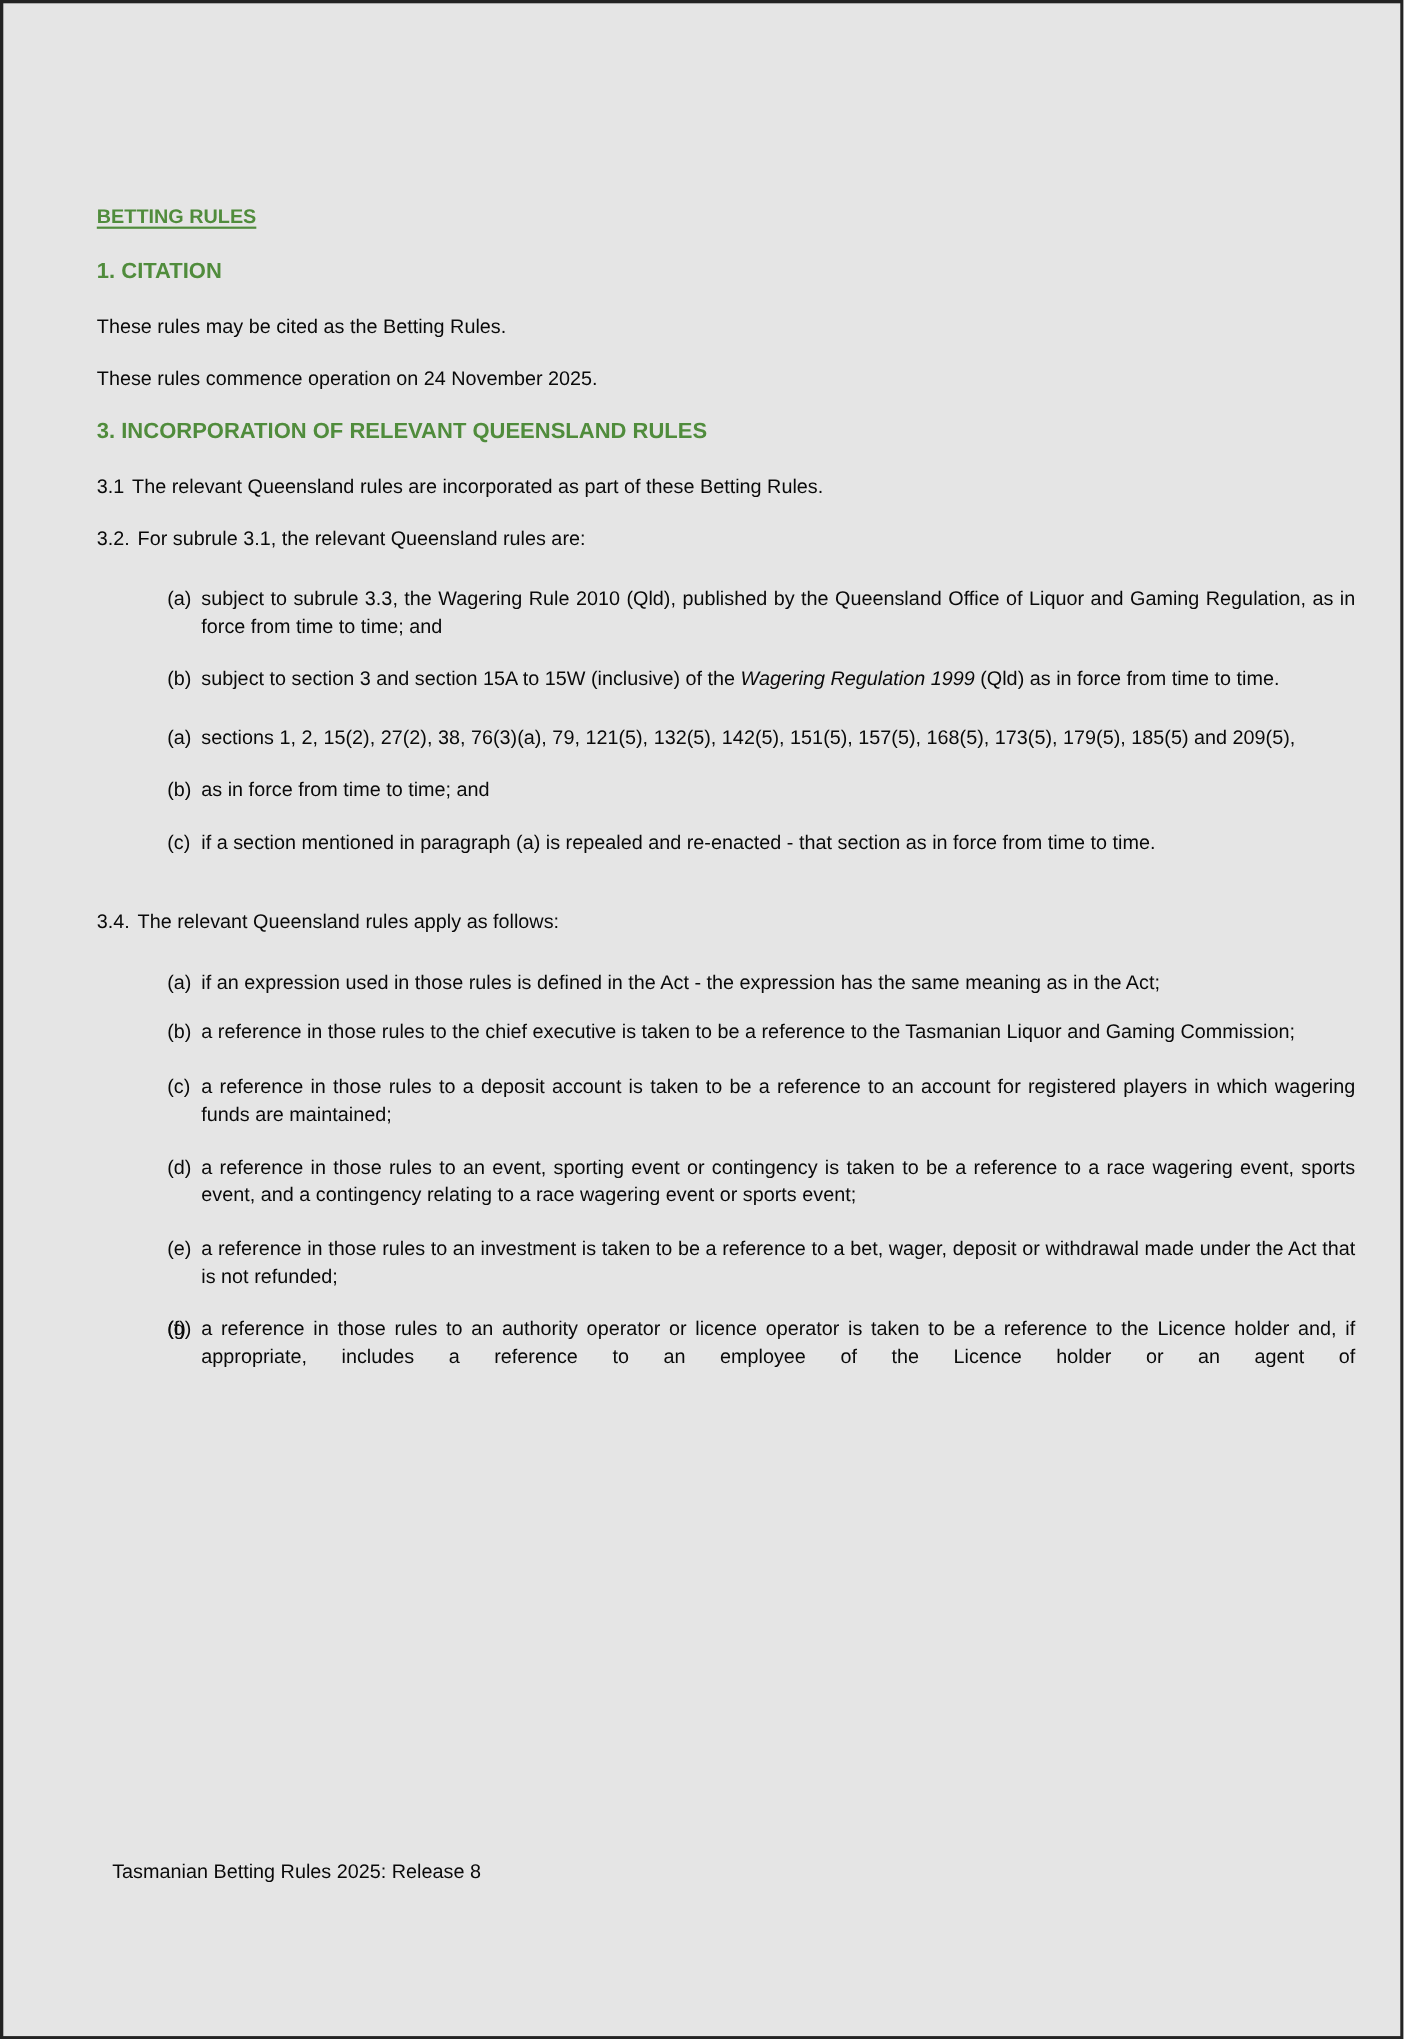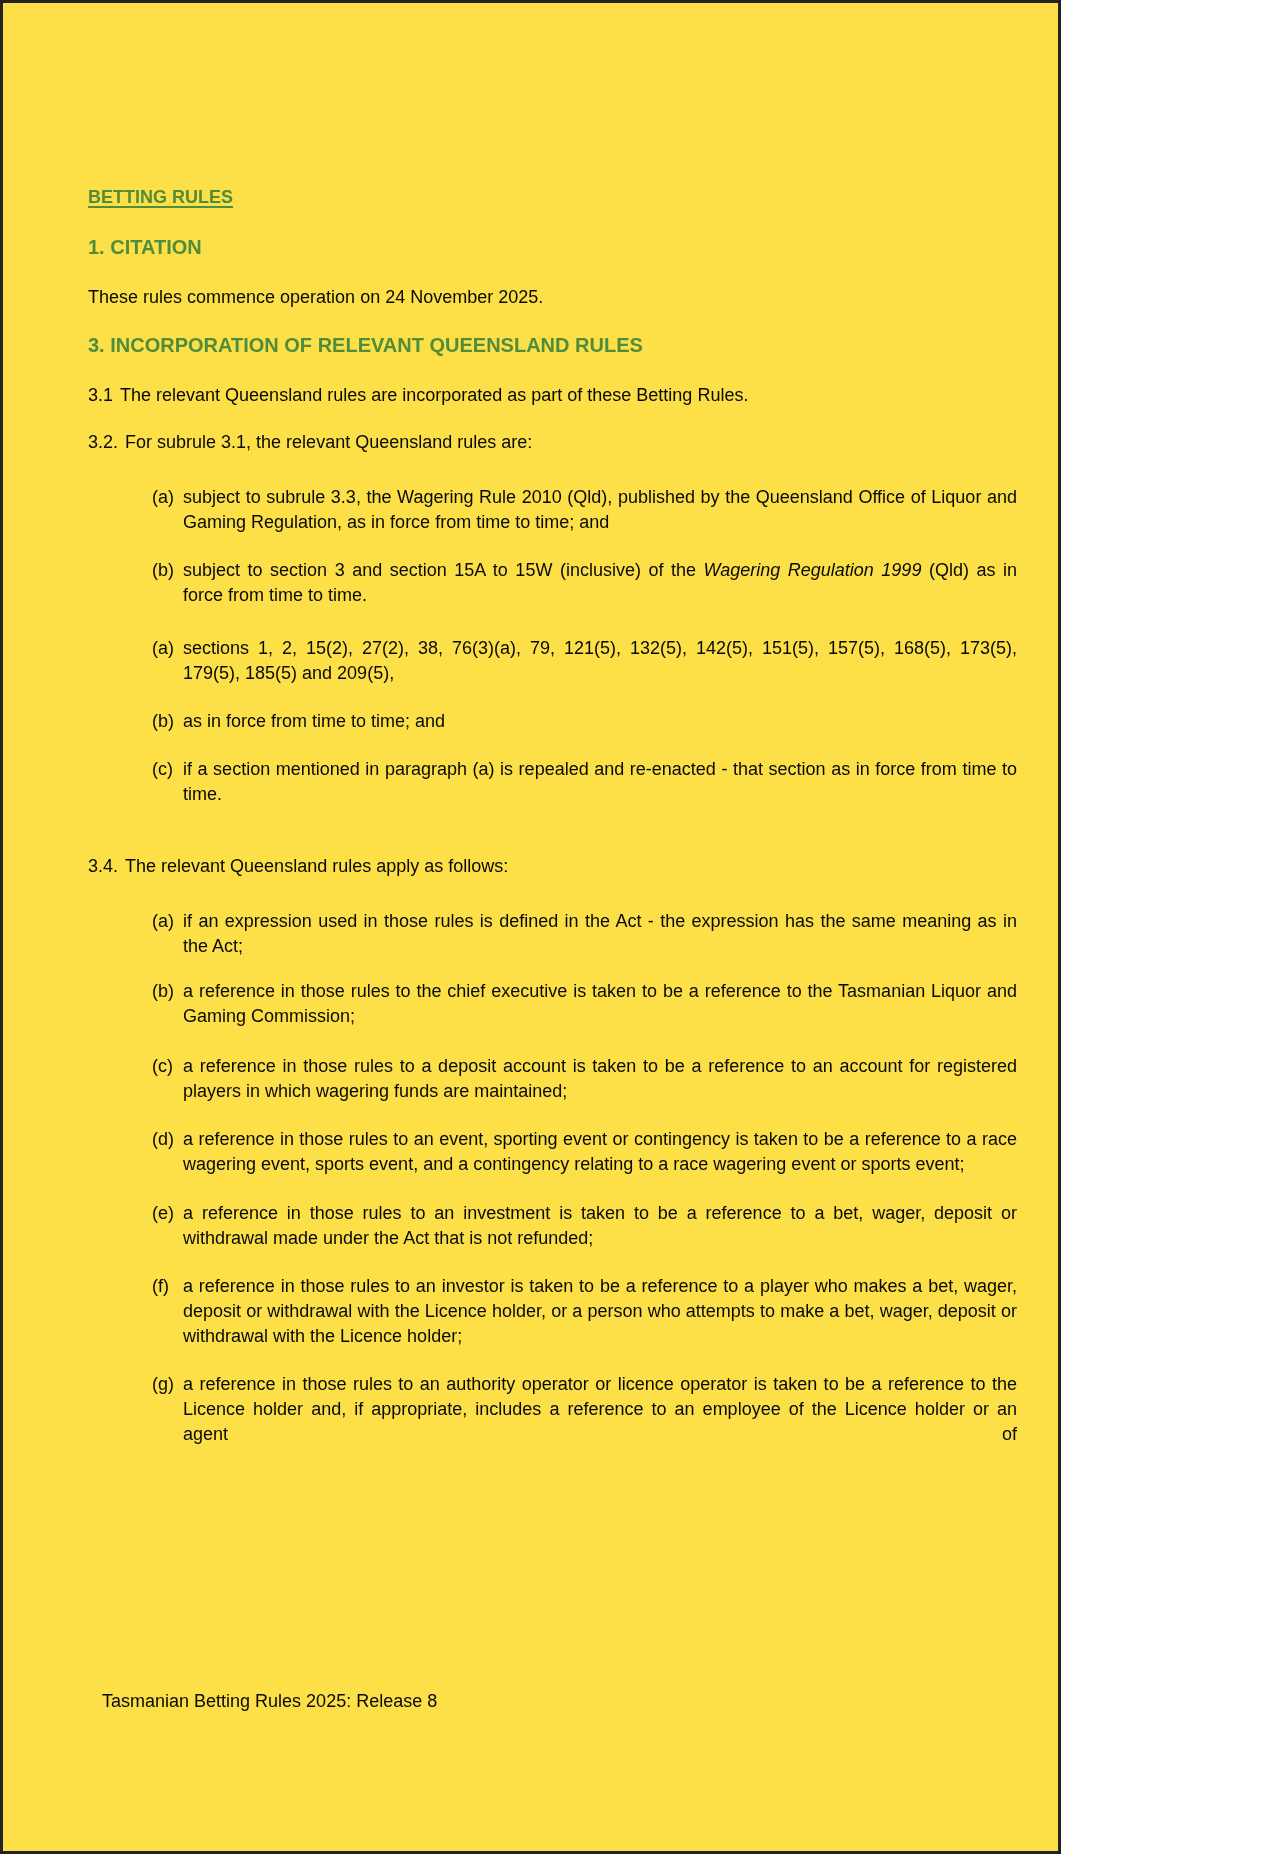--- a/index.html
+++ b/index.html
@@ -3,24 +3,24 @@
 <meta charset="utf-8">
 <style>
   html, body {
     margin: 0;
     padding: 0;
     background: #ffffff;
     font-family: "Liberation Sans", "DejaVu Sans", sans-serif;
   }
   .page {
     position: relative;
-    width: 1061px;
+    width: 1276px;
     height: 1854px;
     box-sizing: border-box;
-    background: #fde047;
+    background: #e5e5e5;
     border: 3px solid #232323;
     overflow: hidden;
   }
   .content {
     box-sizing: border-box;
     padding: 182px 41px 0 85px; 
     font-size: 18px;
     line-height: 25px;
     color: #090909;
   }
@@ -83,20 +83,21 @@
 </style>
 </head>
 <body>
 
 <div class="page">
   <div class="content">
 
     <div class="doc-title">BETTING RULES</div>
 
     <div class="sec-heading">1. CITATION</div>
+    <div class="para mb22">These rules may be cited as the Betting Rules.</div>
 
     <div class="para">These rules commence operation on 24 November 2025.</div>
 
     <div class="sec-heading">3. INCORPORATION OF RELEVANT QUEENSLAND RULES</div>
 
     <div class="num-para mb22">
       <span class="num">3.1</span><span>The relevant Queensland rules are incorporated as part of these Betting Rules.</span>
     </div>
 
     <div class="num-para mb30">
@@ -153,21 +154,20 @@
       <span>a reference in those rules to an event, sporting event or contingency is taken to be a reference to a race wagering event, sports event, and a contingency relating to a race wagering event or sports event;</span>
     </div>
 
     <div class="li">
       <span class="marker">(e)</span>
       <span>a reference in those rules to an investment is taken to be a reference to a bet, wager, deposit or withdrawal made under the Act that is not refunded;</span>
     </div>
 
     <div class="li">
       <span class="marker">(f)</span>
-      <span>a reference in those rules to an investor is taken to be a reference to a player who makes a bet, wager, deposit or withdrawal with the Licence holder, or a person who attempts to make a bet, wager, deposit or withdrawal with the Licence holder;</span>
     </div>
 
     <div class="li justify-last">
       <span class="marker">(g)</span>
       <span>a reference in those rules to an authority operator or licence operator is taken to be a reference to the Licence holder and, if appropriate, includes a reference to an employee of the Licence holder or an agent of</span>
     </div>
 
   </div>
 
   <div class="footer">Tasmanian Betting Rules 2025: Release 8</div>

